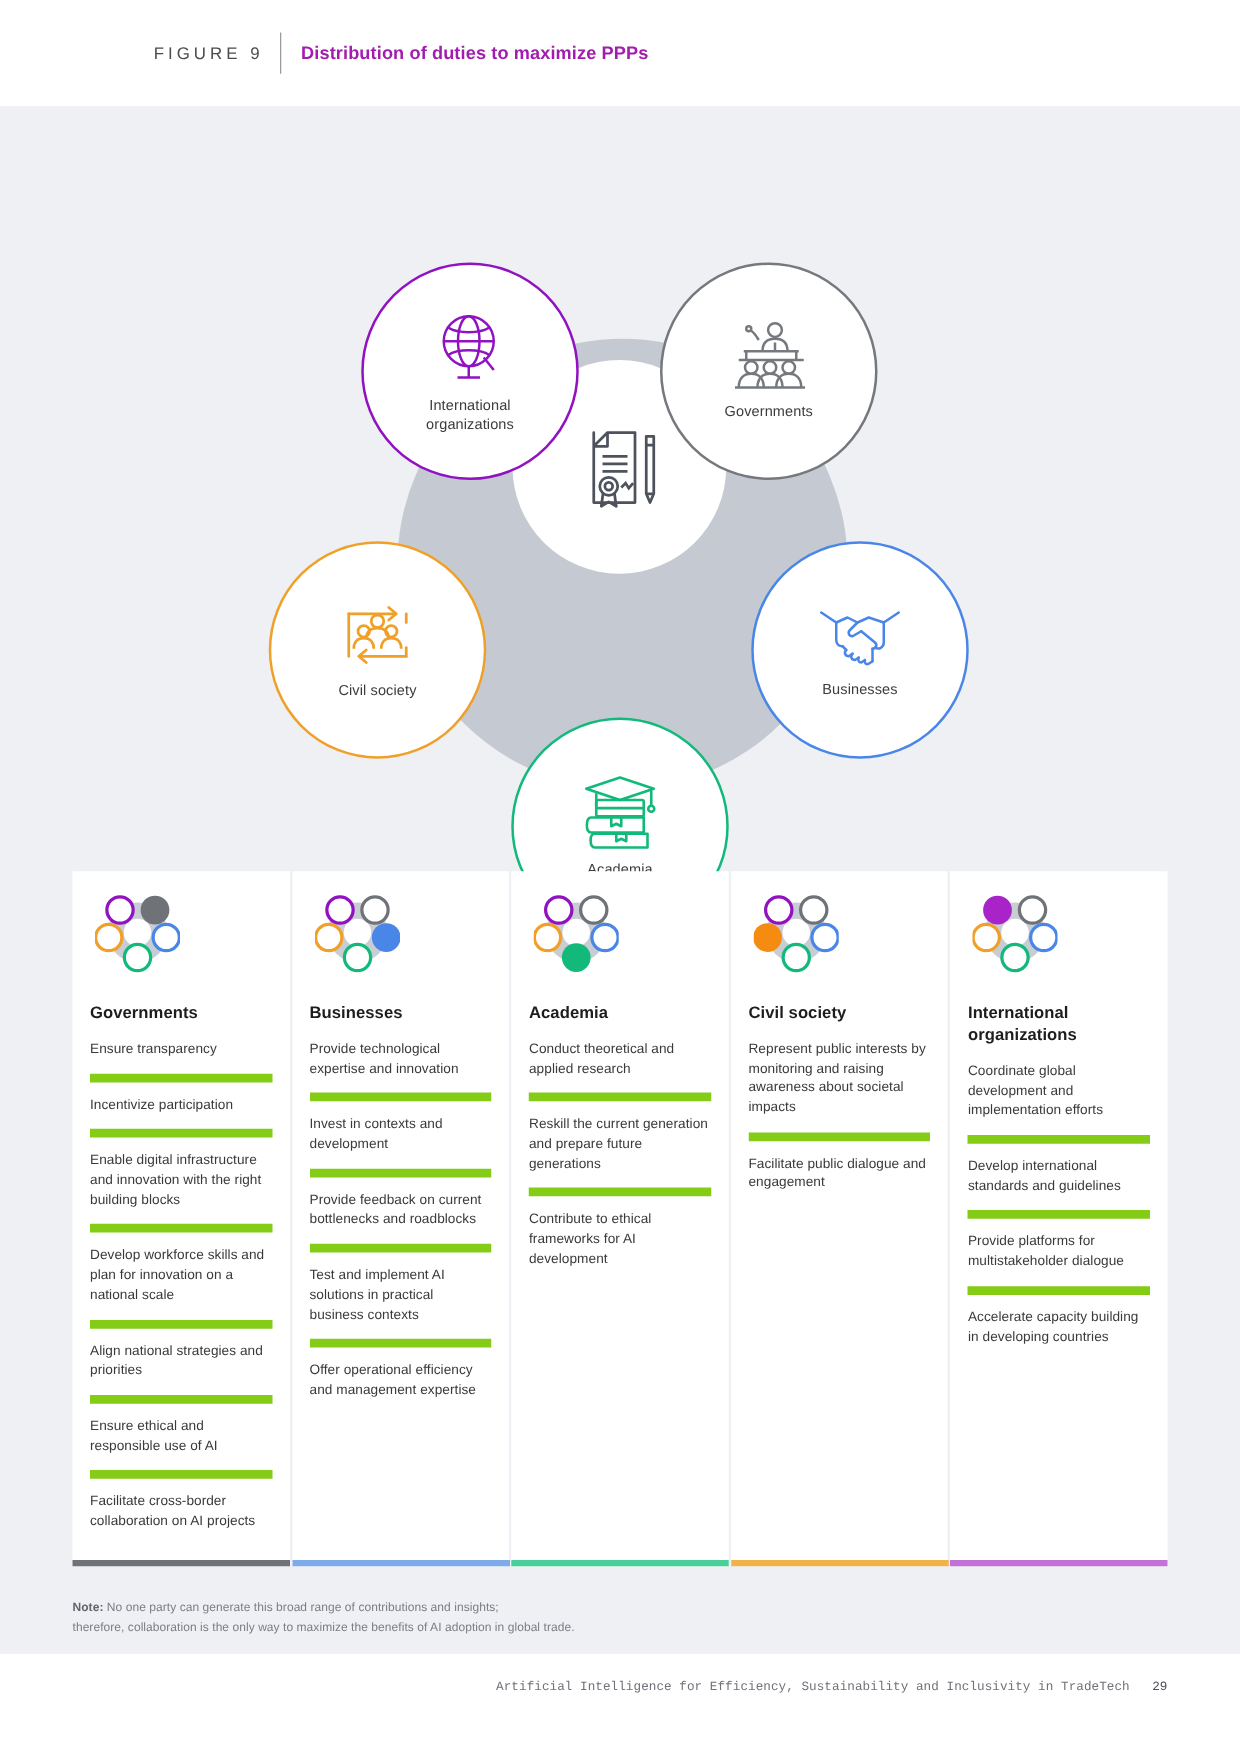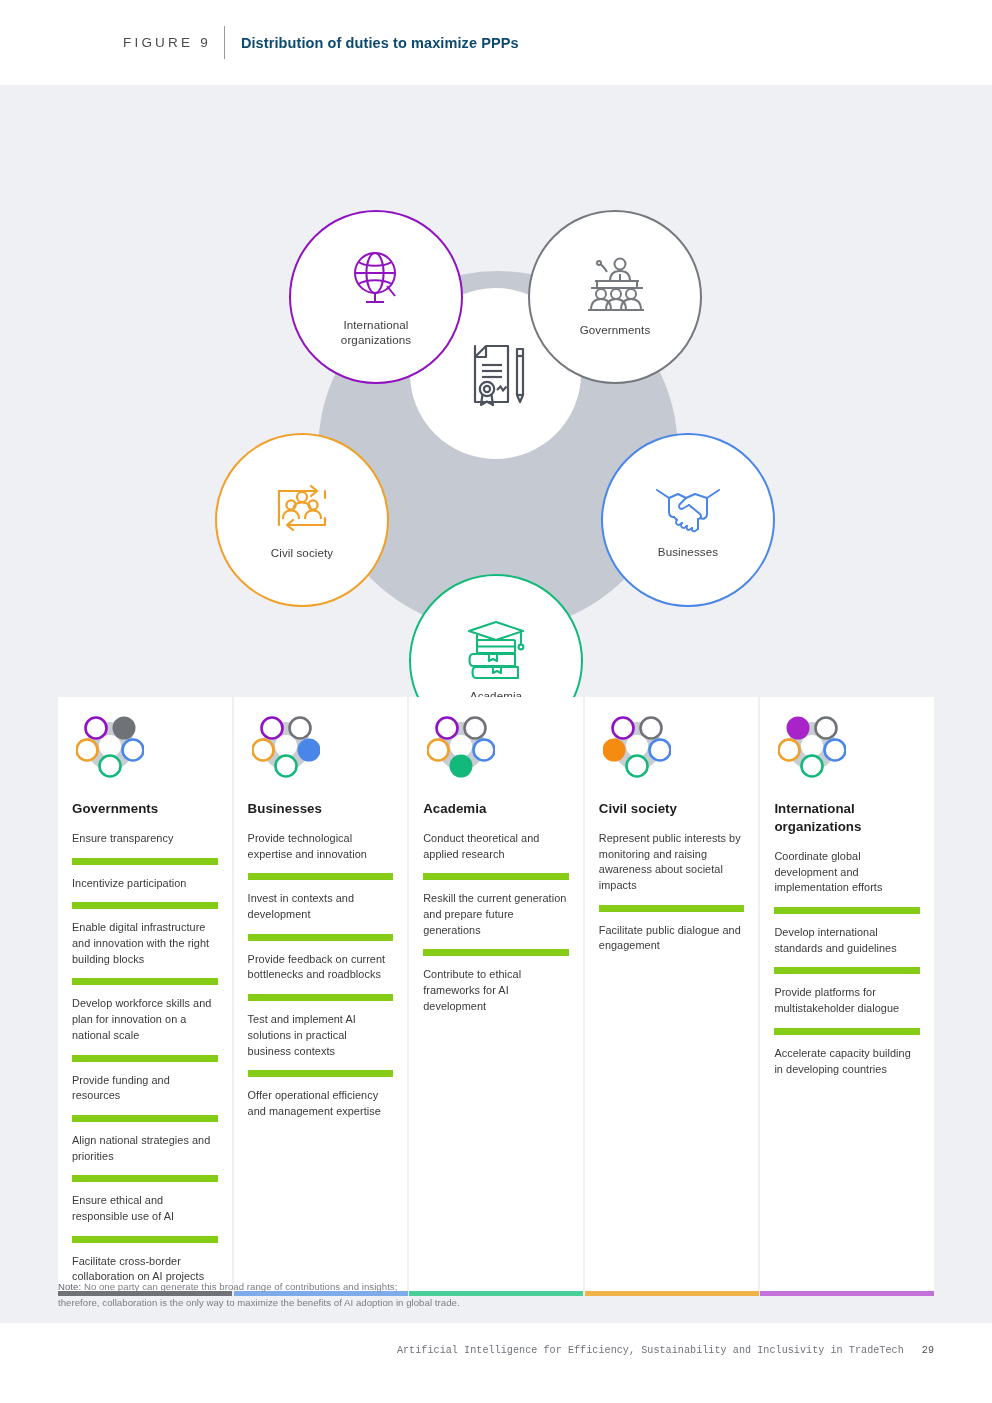--- a/index.html
+++ b/index.html
@@ -37,21 +37,21 @@
   .fig-divider {
     width: 1px;
     height: 33px;
     background: #9a9a9a;
     margin-left: 13px;
     margin-right: 16px;
   }
   .fig-title {
     font-size: 14.5px;
     font-weight: bold;
-    color: #0c4a6e;
+    color: #a21caf;
     letter-spacing: 0.1px;
     white-space: nowrap;
   }
 
   
   .panel {
     position: absolute;
     left: 0; top: 85px;
     width: 992px;
     height: 1238px;
@@ -154,21 +154,21 @@
   
   .note {
     position: absolute;
     left: 58px; top: 1279px;
     width: 780px;
     font-size: 9.6px;
     color: #7a7d84;
     line-height: 1.62;
     letter-spacing: 0.05px;
   }
-  .note b { color: #62656c; font-weight: normal; }
+  .note b { color: #62656c; font-weight: bold; }
   .footer {
     position: absolute;
     right: 58px; top: 1345px;
     display: flex;
     align-items: baseline;
     gap: 18px;
     font-size: 10.1px;
     color: #6f7279;
     letter-spacing: 0.05px;
     font-family: Liberation Mono, monospace;
@@ -326,21 +326,20 @@
             <circle cx="11" cy="37" r="10.5" fill="#ffffff" stroke="#f0a028" stroke-width="2.6"></circle>
             <circle cx="57" cy="37" r="10.5" fill="#ffffff" stroke="#4a86e8" stroke-width="2.6"></circle>
             <circle cx="34" cy="53" r="10.5" fill="#ffffff" stroke="#13b97a" stroke-width="2.6"></circle>
           </svg>
         </div>
         <div class="col-title">Governments</div>
         <div class="duty">Ensure transparency</div>
         <div class="duty">Incentivize participation</div>
         <div class="duty">Enable digital infrastructure and innovation with the right building blocks</div>
         <div class="duty">Develop workforce skills and plan for innovation on a national scale</div>
-        <div class="duty">Provide funding and resources</div>
         <div class="duty">Align national strategies and priorities</div>
         <div class="duty">Ensure ethical and responsible use of AI</div>
         <div class="duty">Facilitate cross-border collaboration on AI projects</div>
       </div>
       <div class="col-accent" style="background:#6f7277"></div>
     </div>
 
     <div class="col">
       <div class="col-inner">
         <div class="cluster">

